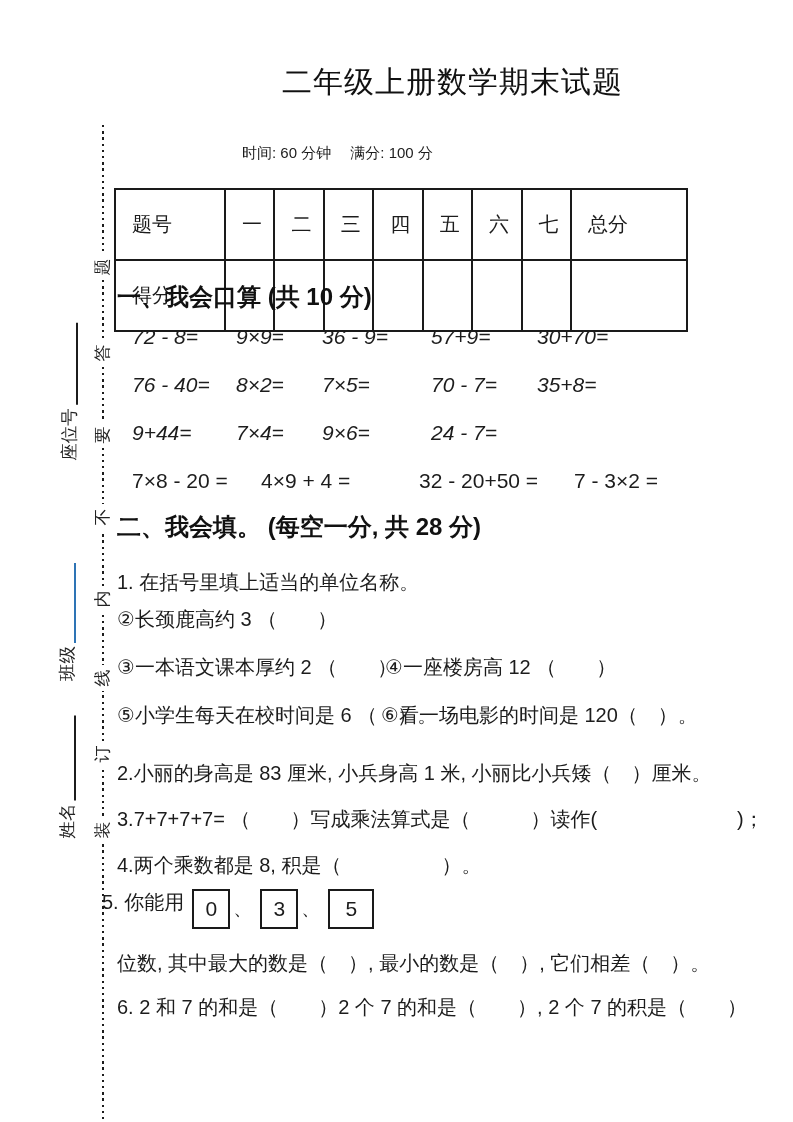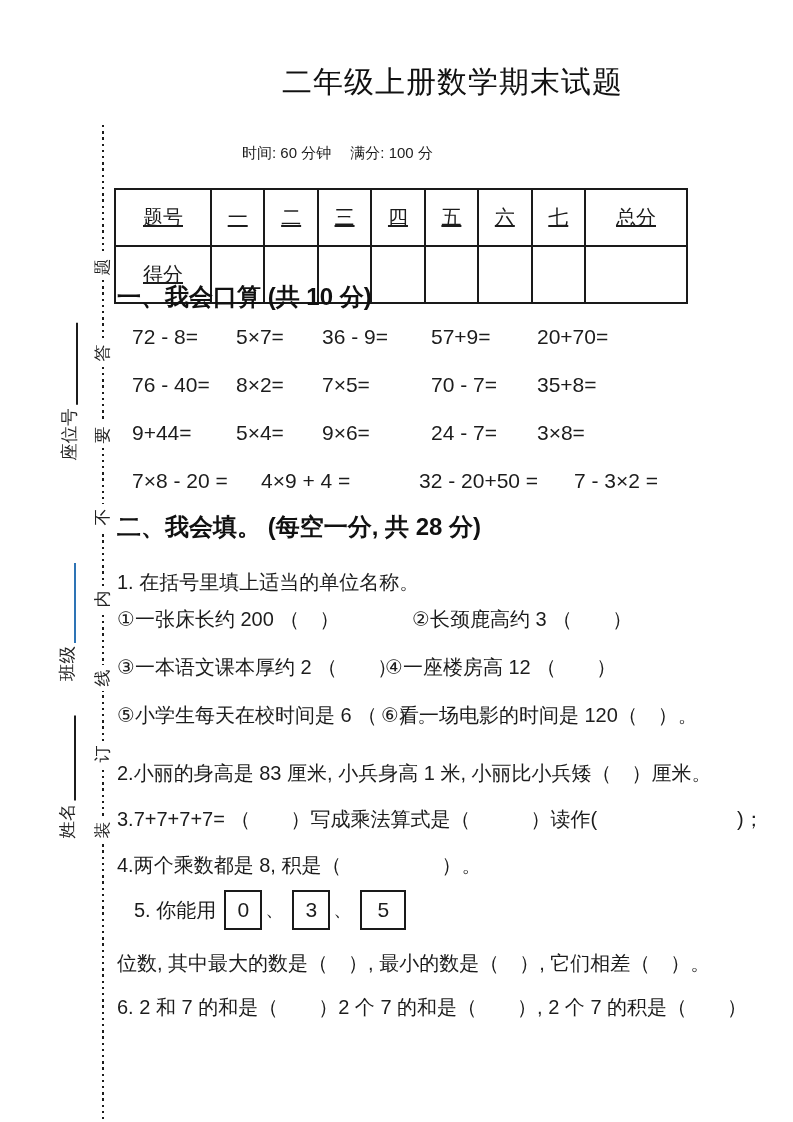--- a/index.html
+++ b/index.html
@@ -27,41 +27,41 @@
   .title{
     position:absolute;top:62px;left:115px;width:675px;text-align:center;
     font-size:30px;font-weight:400;letter-spacing:1px;color:#111;
   }
   .subtitle{position:absolute;top:144px;left:242px;font-size:15px;color:#1c1c1c;}
   
   .score-table{
     position:absolute;top:188px;left:114px;border-collapse:collapse;table-layout:fixed;width:574px;
   }
   .score-table td{
-    border:2px solid #1a1a1a;height:37px;text-align:center;font-size:20px;padding:9px;color:#1c1c1c;text-decoration:underline;
+    border:2px solid #1a1a1a;height:37px;font-size:20px;padding:16px;color:#1c1c1c;
   }
   
   .sec-head{position:absolute;left:117px;font-size:24px;font-weight:700;color:#111;text-align:center;}
   #s1-head{top:281px;}
   #s2-head{top:511px;}
   .calc-area{position:absolute;top:313px;left:114px;width:585px;font-size:21px;}
   .calc-row{display:grid;height:48px;align-items:center;padding-left:18px;}
-  .calc-row.r123{grid-template-columns:104px 86px 109px 106px auto;}
+  .calc-row.r123{grid-template-columns:104px 86px 109px 106px auto;font-style:italic;}
   .calc-row.r4{grid-template-columns:129px 158px 155px auto;}
   .qline{position:absolute;left:117px;font-size:20px;white-space:nowrap;color:#1c1c1c;margin-top:9px;}
   #q1-text{top:560px;}
   .unit-area{position:absolute;top:595px;left:117px;width:570px;font-size:20px;}
   .unit-row{display:grid;height:48px;align-items:center;white-space:nowrap;}
   .unit-row.u1{grid-template-columns:295px auto;}
   .unit-row.u2{grid-template-columns:268px auto;}
   .unit-row.u3{grid-template-columns:264px auto;}
   #q2{top:751px;}
   #q3{top:797px;}
   #q4{top:843px;}
-  #q5-line1{top:889px;left:134px;position:absolute;display:flex;align-items:center;height:42px;font-size:20px;white-space:nowrap;}
+  #q5-line1{top:889px;left:102px;position:absolute;display:flex;align-items:flex-start;height:42px;font-size:20px;white-space:nowrap;}
   #q5-line2{top:941px;}
   #q6{top:985px;}
   .card{
     display:inline-flex;align-items:center;justify-content:center;
     width:34px;height:36px;border:2px solid #1a1a1a;font-size:21px;margin:0 3px 0 8px;background:#fff;
   }
   .card.last{width:42px;margin-right:1px;}
   .card-sep{font-size:19px;}
 </style>
 </head>
@@ -118,52 +118,50 @@
           <td></td>
           <td></td>
         </tr>
   </tbody>
     </table>
 
   <div class="sec-head" id="s1-head">一、我会口算 (共 10 分)</div>
   <div class="calc-area" id="calc-area">
       <div class="calc-row r123">
         <span>72 - 8=</span>
-        <span>5×7=</span>
+        <span>9×9=</span>
         <span>36 - 9=</span>
         <span>57+9=</span>
-        <span>20+70=</span>
+        <span>30+70=</span>
       </div>
       <div class="calc-row r123">
         <span>76 - 40=</span>
         <span>8×2=</span>
         <span>7×5=</span>
         <span>70 - 7=</span>
         <span>35+8=</span>
       </div>
       <div class="calc-row r123">
         <span>9+44=</span>
-        <span>5×4=</span>
+        <span>7×4=</span>
         <span>9×6=</span>
         <span>24 - 7=</span>
-        <span>3×8=</span>
       </div>
       <div class="calc-row r4">
         <span>7×8 - 20 =</span>
         <span>4×9 + 4 =</span>
         <span>32 - 20+50 =</span>
         <span>7 - 3×2 =</span>
       </div>
     </div>
 
   <div class="sec-head" id="s2-head">二、我会填。 (每空一分, 共 28 分)</div>
   <div class="qline" id="q1-text">1. 在括号里填上适当的单位名称。</div>
   <div class="unit-area" id="unit-area">
       <div class="unit-row u1">
-        <span>①一张床长约 200 （　）</span>
         <span>②长颈鹿高约 3 （　　）</span>
       </div>
       <div class="unit-row u2">
         <span>③一本语文课本厚约 2 （　　）</span>
         <span>④一座楼房高 12 （　　）</span>
       </div>
       <div class="unit-row u3">
         <span>⑤小学生每天在校时间是 6 （　）。</span>
         <span>⑥看一场电影的时间是 120（　）。</span>
       </div>

